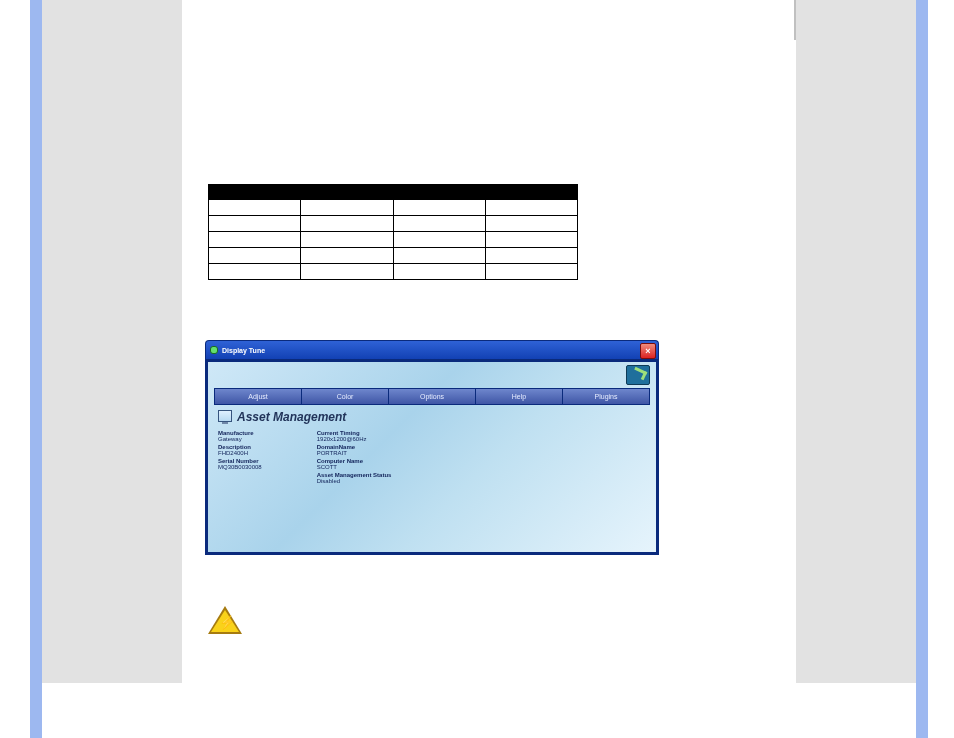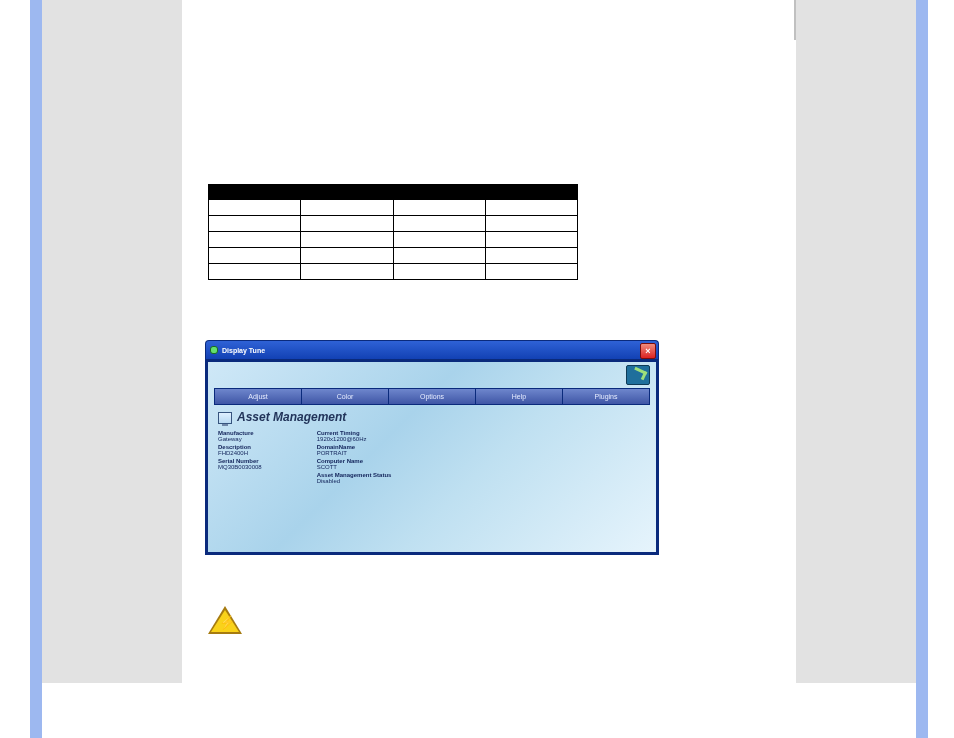--- a/index.html
+++ b/index.html
@@ -19,21 +19,21 @@
   .titlebar{height:18px;background:linear-gradient(#2f62d6,#1241b4);border:1px solid #0a2a7c;border-bottom:none;border-top-left-radius:4px;border-top-right-radius:4px;display:flex;align-items:center;color:#fff;position:relative;}
   .tdot{width:6px;height:6px;border-radius:3px;background:#63e06f;border:1px solid #1a6b1f;margin:0 4px 0 4px;}
   .ttext{font-weight:bold;}
   .xbox{position:absolute;right:2px;top:2px;width:14px;height:14px;background:linear-gradient(#f08b7d,#d22);border:1px solid #7a0d0d;border-radius:2px;display:flex;align-items:center;justify-content:center;color:#fff;font-weight:bold;font-size:9px;}
   .inner{border:3px solid #0a2a7c;height:190px;background:linear-gradient(135deg,#cfe8f7,#a9d3eb 40%,#bfe0f1 60%,#e6f4fc);position:relative;overflow:hidden;}
   .ic{position:absolute;right:6px;top:3px;width:22px;height:18px;background:#1f6f9c;border:1px solid #0e3a56;border-radius:2px;}
   .ic:after{content:"";position:absolute;right:3px;top:3px;width:10px;height:6px;border-top:3px solid #9fe07a;border-right:3px solid #9fe07a;transform:rotate(25deg);} 
   .tabbar{position:absolute;top:26px;left:6px;right:6px;height:15px;display:flex;background:linear-gradient(#6e86cc,#3f56a6);border:1px solid #0a2a7c;}
   .tab{flex:1;text-align:center;color:#e6ecff;border-right:1px solid #0a2a7c;display:flex;align-items:center;justify-content:center;}
   .tab:last-child{border-right:none;}
-  .panel-title-row{position:absolute;top:48px;left:10px;display:flex;align-items:flex-end;}
+  .panel-title-row{position:absolute;top:48px;left:10px;display:flex;align-items:flex-start;}
   .mini-monitor{width:12px;height:10px;border:1px solid #36547e;background:linear-gradient(#dff0ff,#b9daf2);margin-right:5px;position:relative;}
   .mini-monitor:after{content:"";position:absolute;left:3px;bottom:-3px;width:6px;height:2px;background:#6f87a8;}
   .panel-title{font-size:12px;font-weight:bold;font-style:italic;color:#22345a;}
   .cols{position:absolute;top:66px;left:10px;display:flex;}
   .col{margin-right:55px;}
   .lbl{font-weight:bold;font-size:6px;color:#12235a;margin-top:2px;}
   .val{font-size:6px;color:#12235a;}
 
   .caution-wrap{position:absolute;top:606px;left:208px;display:flex;align-items:center;}
   .tri{position:relative;width:34px;height:28px;}

